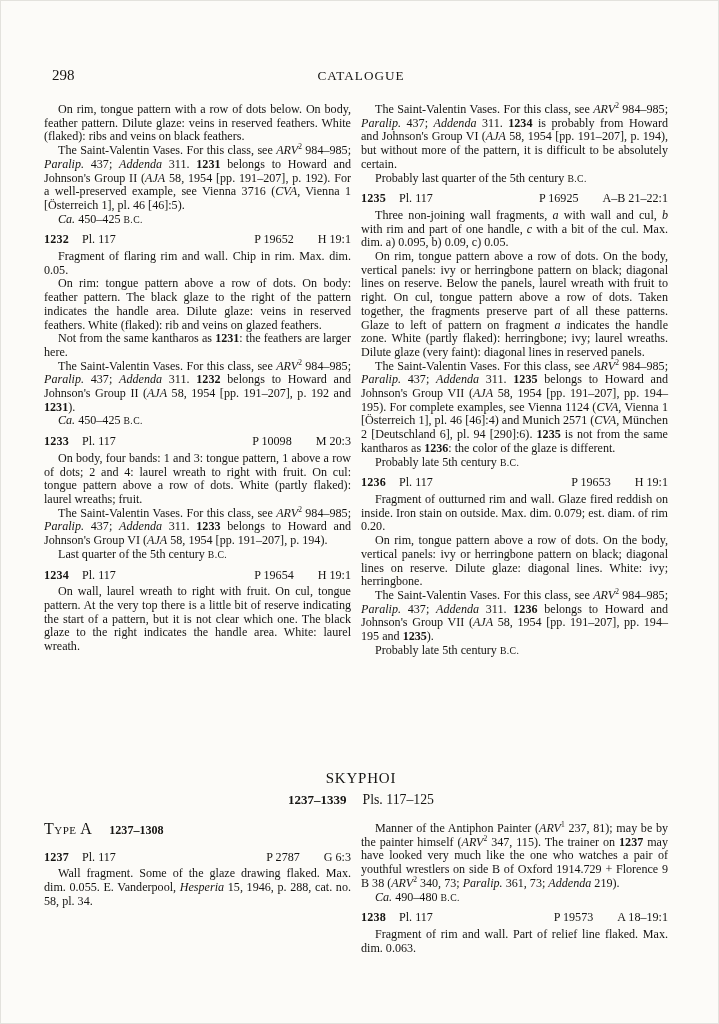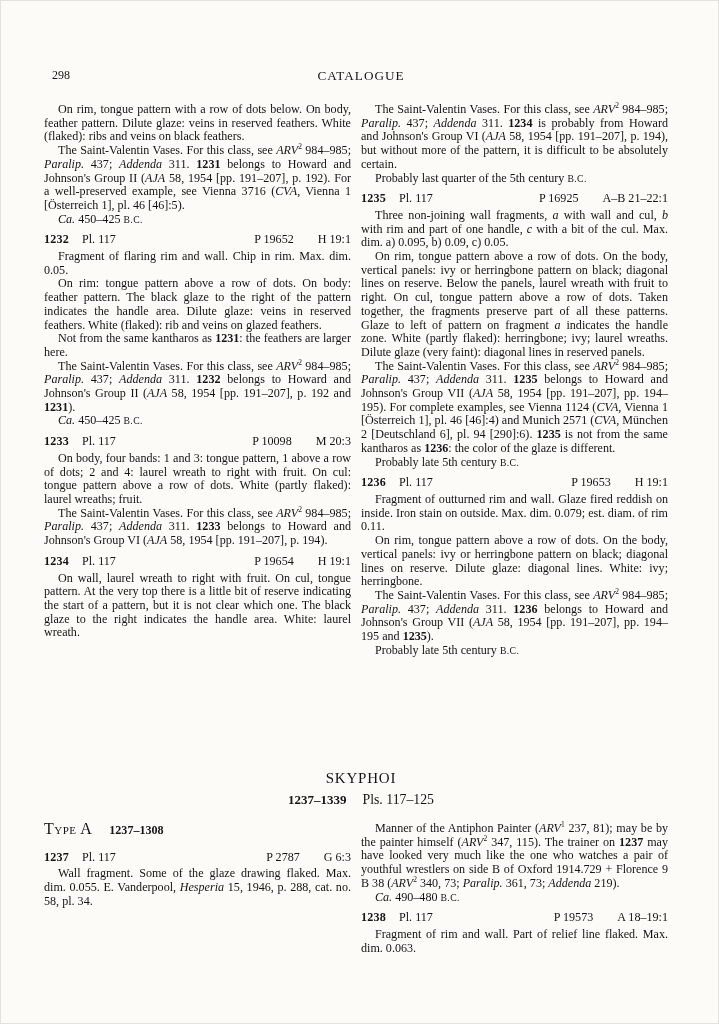--- a/index.html
+++ b/index.html
@@ -9,21 +9,21 @@
     margin:0 auto;
     background:#fcfbf8;
     box-shadow:inset 0 0 0 1px #e3e2dd;
     font-family:"Liberation Serif","DejaVu Serif",serif;
     font-size:12.1px;
     line-height:13.7px;
     color:#151412;
     overflow:hidden;
   }
   .running-header{position:absolute;top:69px;left:44px;right:41px;height:16px;}
-  .pagenum{position:absolute;left:8px;top:0;font-size:12px;text-align:center;}
+  .pagenum{position:absolute;left:8px;top:0;font-size:15px;text-align:center;}
   .runhead{display:block;text-align:center;font-size:13.2px;letter-spacing:1px;}
   .cols{position:absolute;left:44px;width:634px;display:flex;gap:10px;}
   .cols.top{top:103px;}
   .cols.bottom{top:822px;}
   .col{width:307px;}
   .para{margin:0;text-align:justify;text-indent:14px;}
   .entry-head{display:flex;align-items:baseline;margin-top:7px;margin-bottom:3px;}
   .entry-head .en{font-weight:bold;letter-spacing:0.2px;}
   .entry-head .pl{margin-left:13px;}
   .entry-head .inv{margin-left:auto;}
@@ -67,20 +67,21 @@
         <div class="para">The Saint-Valentin Vases. For this class, see <i>ARV</i><sup>2</sup> 984–985; <i>Paralip.</i> 437; <i>Addenda</i> 311. <b>1232</b> belongs to Howard and Johnson's Group II (<i>AJA</i> 58, 1954 [pp. 191–207], p. 192 and <b>1231</b>).</div>
         <div class="para"><i>Ca.</i> 450–425 <span class="sc">B.C.</span></div>
         <div class="entry-head">
           <span class="en">1233</span>
           <span class="pl">Pl. 117</span>
           <span class="inv">P 10098</span>
           <span class="grid">M 20:3</span>
         </div>
         <div class="para">On body, four bands: 1 and 3: tongue pattern, 1 above a row of dots; 2 and 4: laurel wreath to right with fruit. On cul: tongue pattern above a row of dots. White (partly flaked): laurel wreaths; fruit.</div>
         <div class="para">The Saint-Valentin Vases. For this class, see <i>ARV</i><sup>2</sup> 984–985; <i>Paralip.</i> 437; <i>Addenda</i> 311. <b>1233</b> belongs to Howard and Johnson's Group VI (<i>AJA</i> 58, 1954 [pp. 191–207], p. 194).</div>
+        <div class="para">Last quarter of the 5th century <span class="sc">B.C.</span></div>
         <div class="entry-head">
           <span class="en">1234</span>
           <span class="pl">Pl. 117</span>
           <span class="inv">P 19654</span>
           <span class="grid">H 19:1</span>
         </div>
         <div class="para">On wall, laurel wreath to right with fruit. On cul, tongue pattern. At the very top there is a little bit of reserve indicating the start of a pattern, but it is not clear which one. The black glaze to the right indicates the handle area. White: laurel wreath.</div>
       </div>
     <div class="col" id="col-top-right">
         <div class="para">The Saint-Valentin Vases. For this class, see <i>ARV</i><sup>2</sup> 984–985; <i>Paralip.</i> 437; <i>Addenda</i> 311. <b>1234</b> is probably from Howard and Johnson's Group VI (<i>AJA</i> 58, 1954 [pp. 191–207], p. 194), but without more of the pattern, it is difficult to be absolutely certain.</div>
@@ -94,21 +95,21 @@
         <div class="para">Three non-joining wall fragments, <i>a</i> with wall and cul, <i>b</i> with rim and part of one handle, <i>c</i> with a bit of the cul. Max. dim. a) 0.095, b) 0.09, c) 0.05.</div>
         <div class="para">On rim, tongue pattern above a row of dots. On the body, vertical panels: ivy or herringbone pattern on black; diagonal lines on reserve. Below the panels, laurel wreath with fruit to right. On cul, tongue pattern above a row of dots. Taken together, the fragments preserve part of all these patterns. Glaze to left of pattern on fragment <i>a</i> indicates the handle zone. White (partly flaked): herringbone; ivy; laurel wreaths. Dilute glaze (very faint): diagonal lines in reserved panels.</div>
         <div class="para">The Saint-Valentin Vases. For this class, see <i>ARV</i><sup>2</sup> 984–985; <i>Paralip.</i> 437; <i>Addenda</i> 311. <b>1235</b> belongs to Howard and Johnson's Group VII (<i>AJA</i> 58, 1954 [pp. 191–207], pp. 194–195). For complete examples, see Vienna 1124 (<i>CVA</i>, Vienna 1 [Österreich 1], pl. 46 [46]:4) and Munich 2571 (<i>CVA</i>, München 2 [Deutschland 6], pl. 94 [290]:6). <b>1235</b> is not from the same kantharos as <b>1236</b>: the color of the glaze is different.</div>
         <div class="para">Probably late 5th century <span class="sc">B.C.</span></div>
         <div class="entry-head">
           <span class="en">1236</span>
           <span class="pl">Pl. 117</span>
           <span class="inv">P 19653</span>
           <span class="grid">H 19:1</span>
         </div>
-        <div class="para">Fragment of outturned rim and wall. Glaze fired reddish on inside. Iron stain on outside. Max. dim. 0.079; est. diam. of rim 0.11.</div>
+        <div class="para">Fragment of outturned rim and wall. Glaze fired reddish on inside. Iron stain on outside. Max. dim. 0.079; est. diam. of rim 0.20.</div>
         <div class="para">On rim, tongue pattern above a row of dots. On the body, vertical panels: ivy or herringbone pattern on black; diagonal lines on reserve. Dilute glaze: diagonal lines. White: ivy; herringbone.</div>
         <div class="para">The Saint-Valentin Vases. For this class, see <i>ARV</i><sup>2</sup> 984–985; <i>Paralip.</i> 437; <i>Addenda</i> 311. <b>1236</b> belongs to Howard and Johnson's Group VII (<i>AJA</i> 58, 1954 [pp. 191–207], pp. 194–195 and <b>1235</b>).</div>
         <div class="para">Probably late 5th century <span class="sc">B.C.</span></div>
       </div>
   </div>
 
   <div class="section-heading">
     <div class="sec-title">SKYPHOI</div>
     <div class="sec-range">
       <span class="rng">1237–1339</span><span>Pls. 117–125</span>

